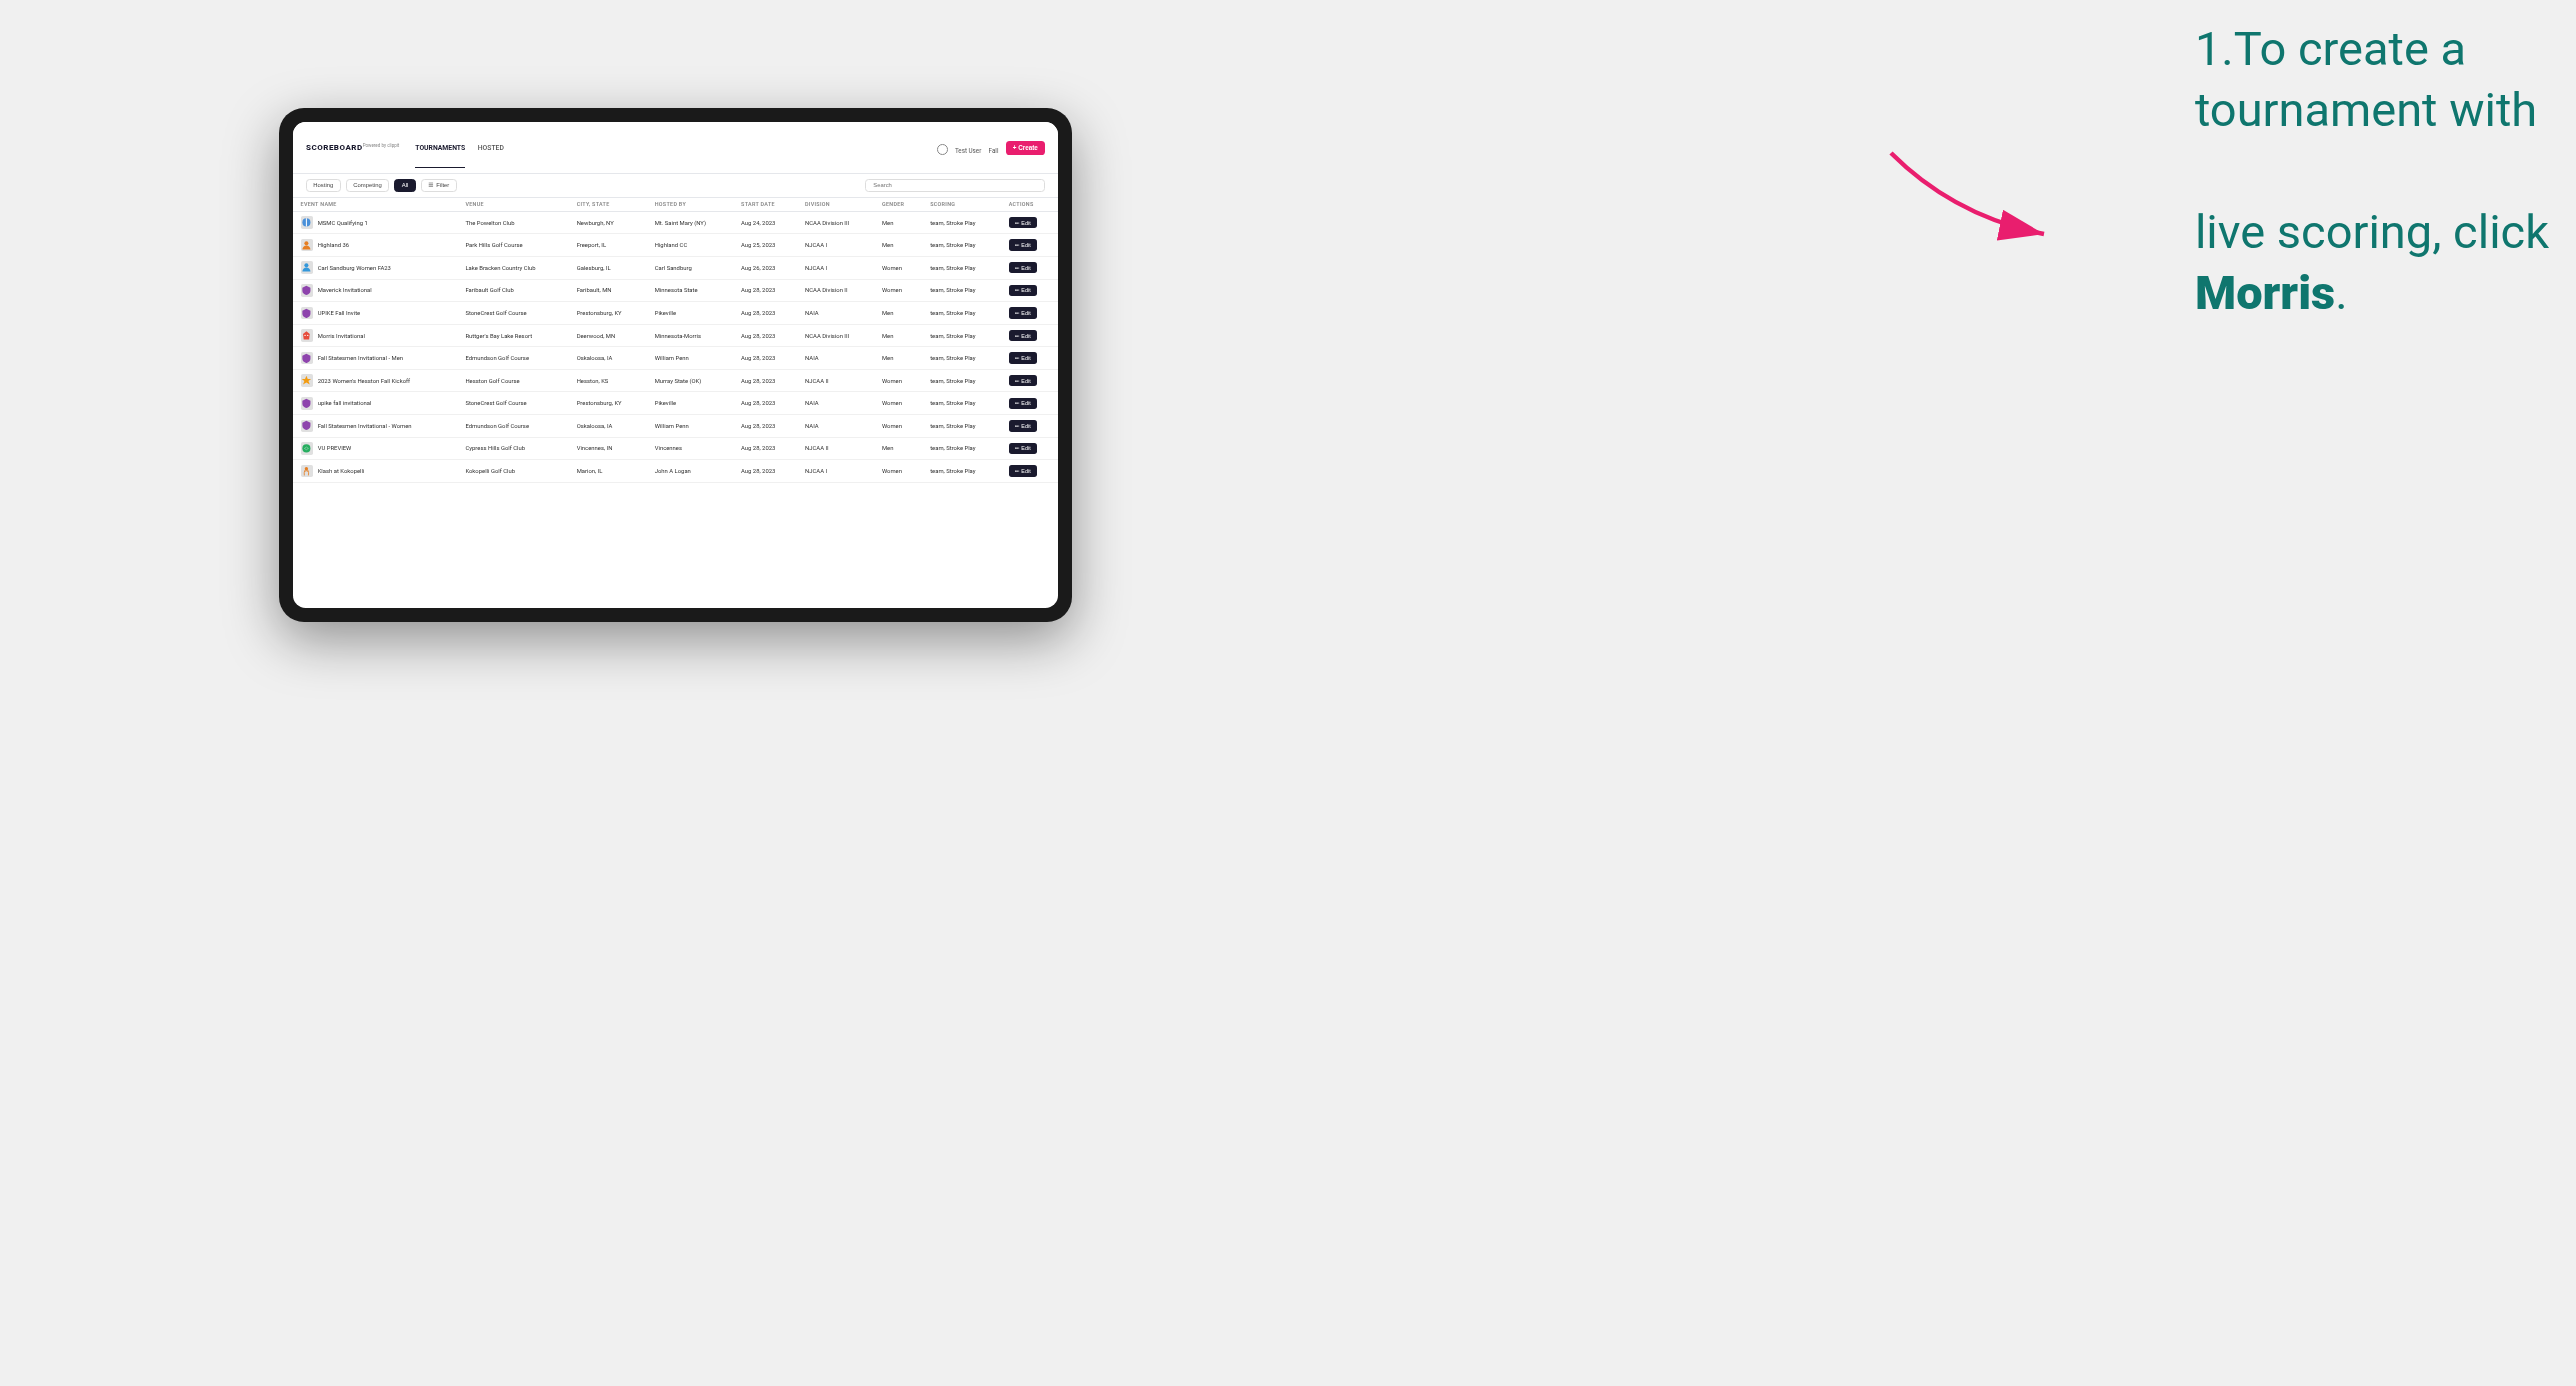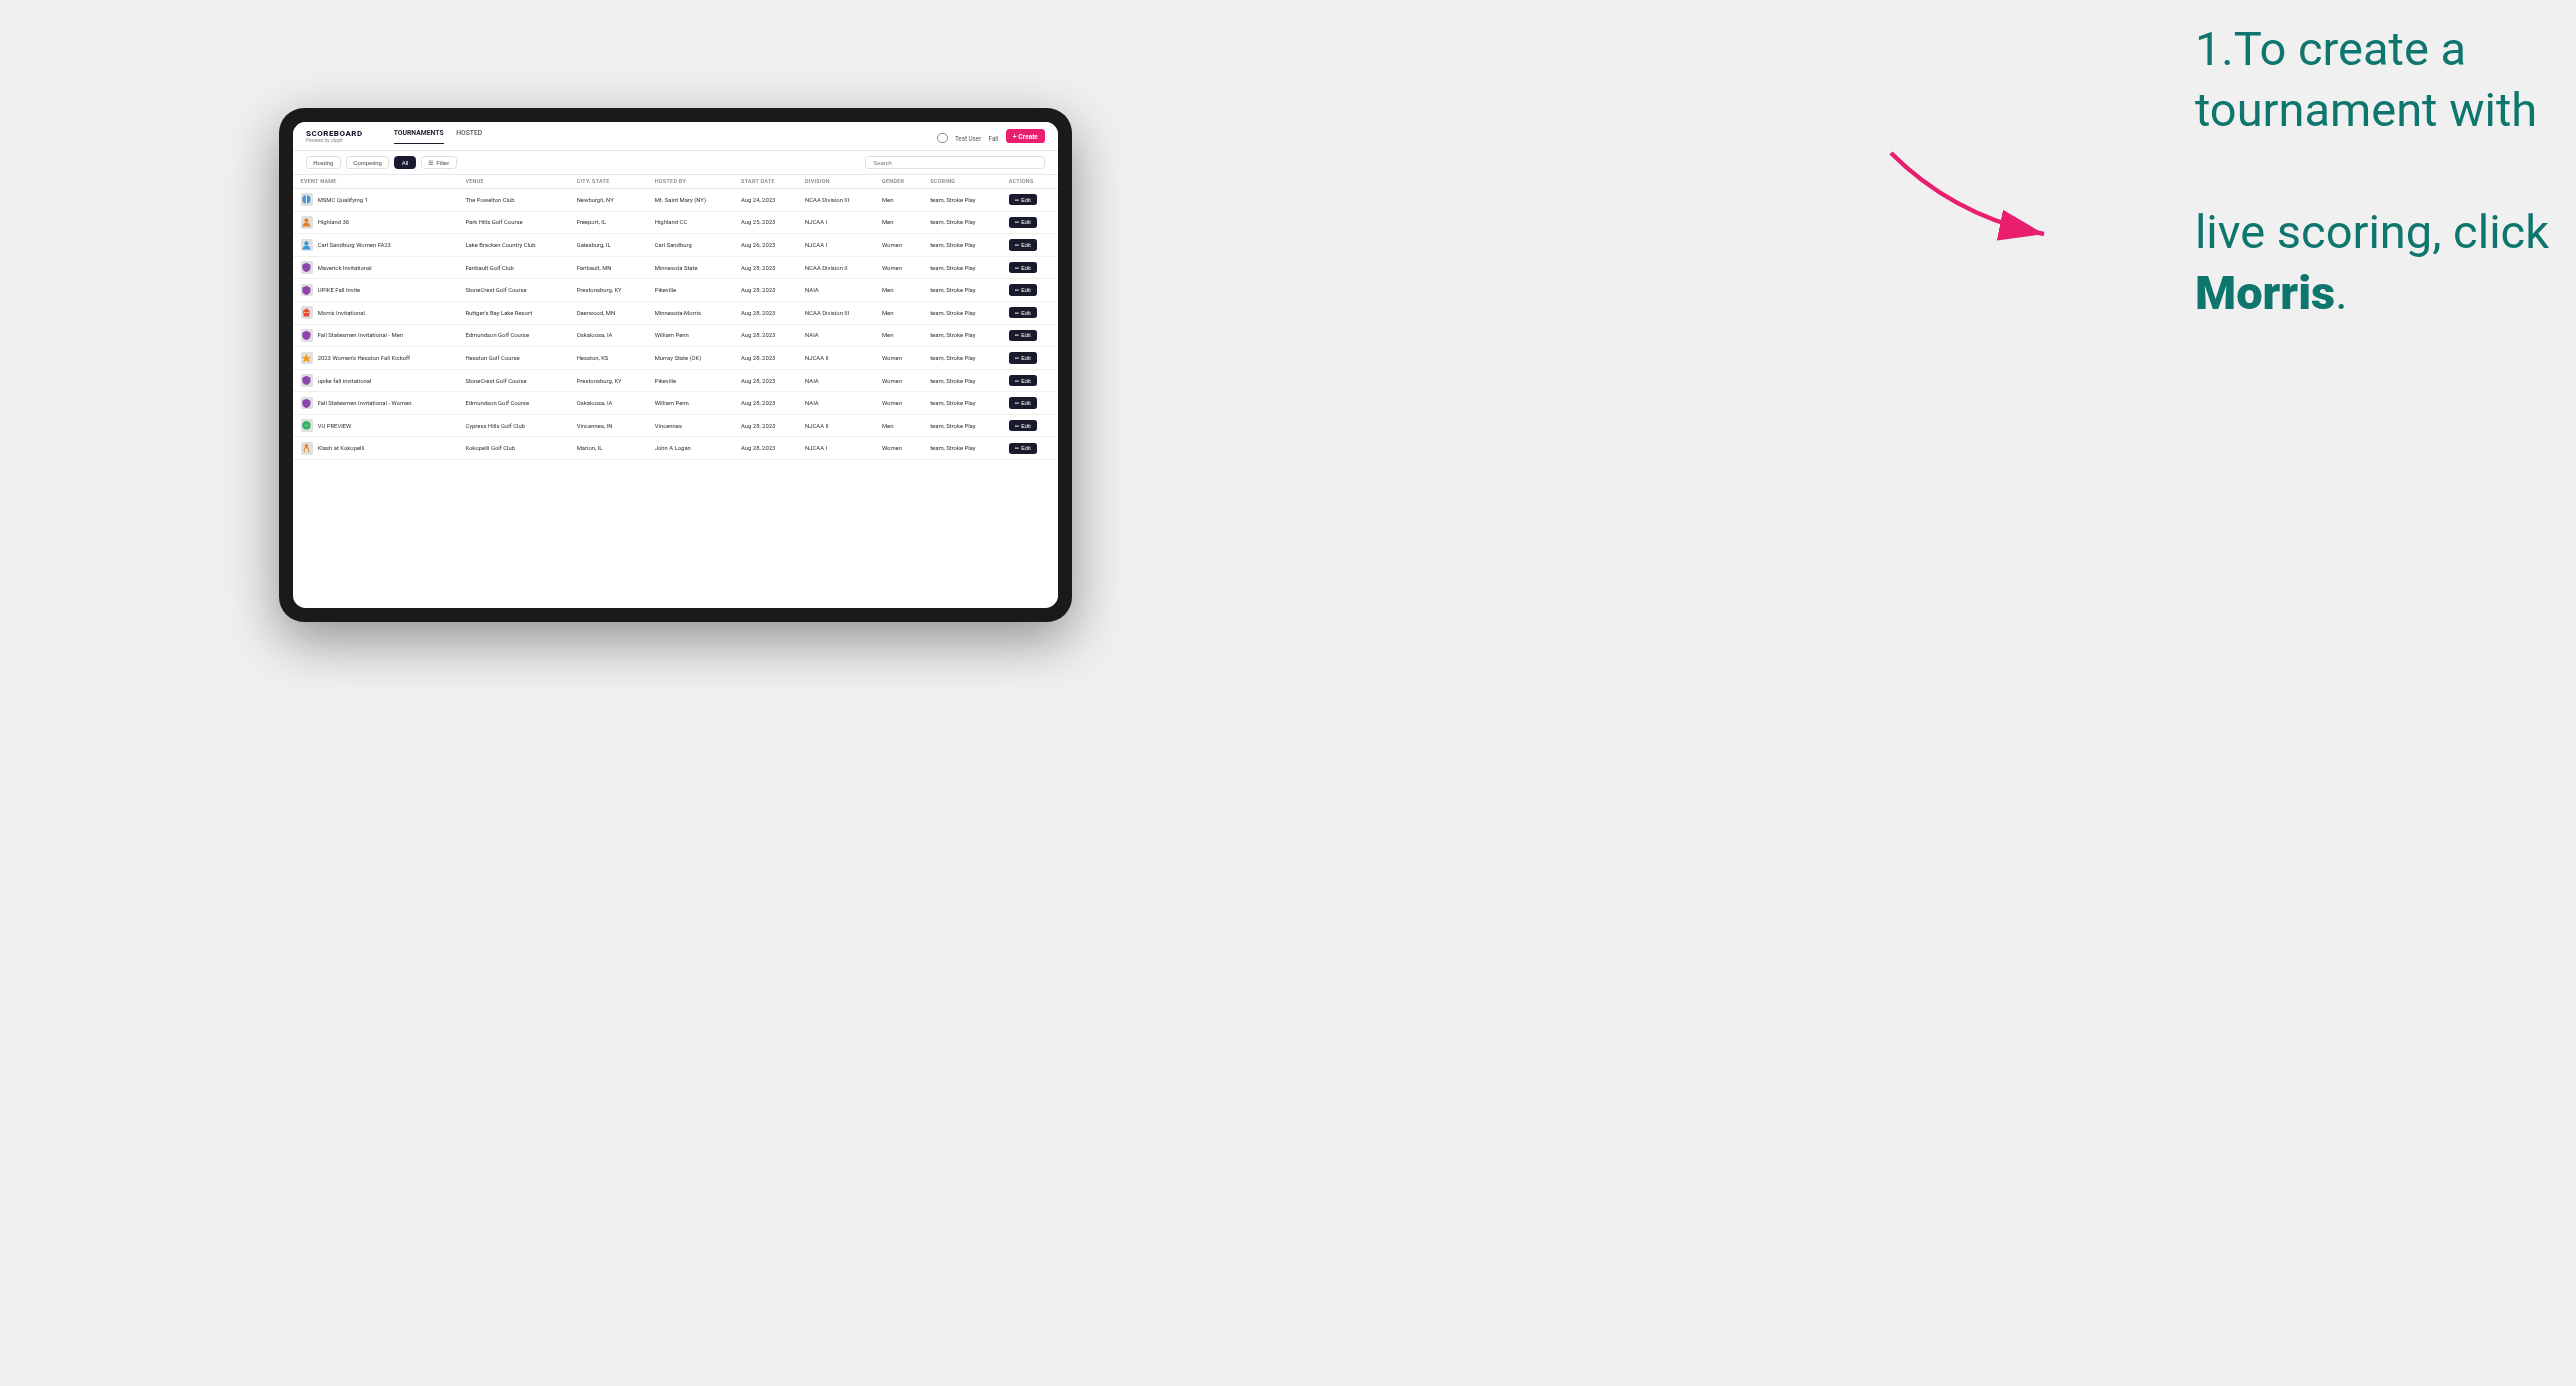--- a/index.html
+++ b/index.html
@@ -55,22 +55,22 @@
       display: flex;
       align-items: center;
       padding: 5.4px 12.6px;
       background: #fff;
       border-bottom: 0.9px solid #e5e7eb;
       min-height: 29px;
     }
 
     .logo-area {
       display: flex;
-      flex-direction: column;
-      margin-right: 31px;
+      flex-direction: row;
+      margin-right: 16px;
     }
 
     .logo-text {
       font-size: 8px;
       font-weight: 800;
       color: #1a1a2e;
       letter-spacing: 0.5px;
     }
 
     .logo-sub {
@@ -81,22 +81,23 @@
     .nav-tabs {
       display: flex;
       gap: 12.6px;
       flex: 1;
     }
 
     .nav-tab {
       font-size: 6.8px;
       color: #555;
       cursor: pointer;
-      padding-bottom: 6px;
+      padding-bottom: 15px;
       font-weight: 500;
+      margin-top: 16px;
     }
 
     .nav-tab.active {
       color: #1a1a2e;
       border-bottom: 1.8px solid #1a1a2e;
       font-weight: 700;
     }
 
     .top-bar-right {
       display: flex;

